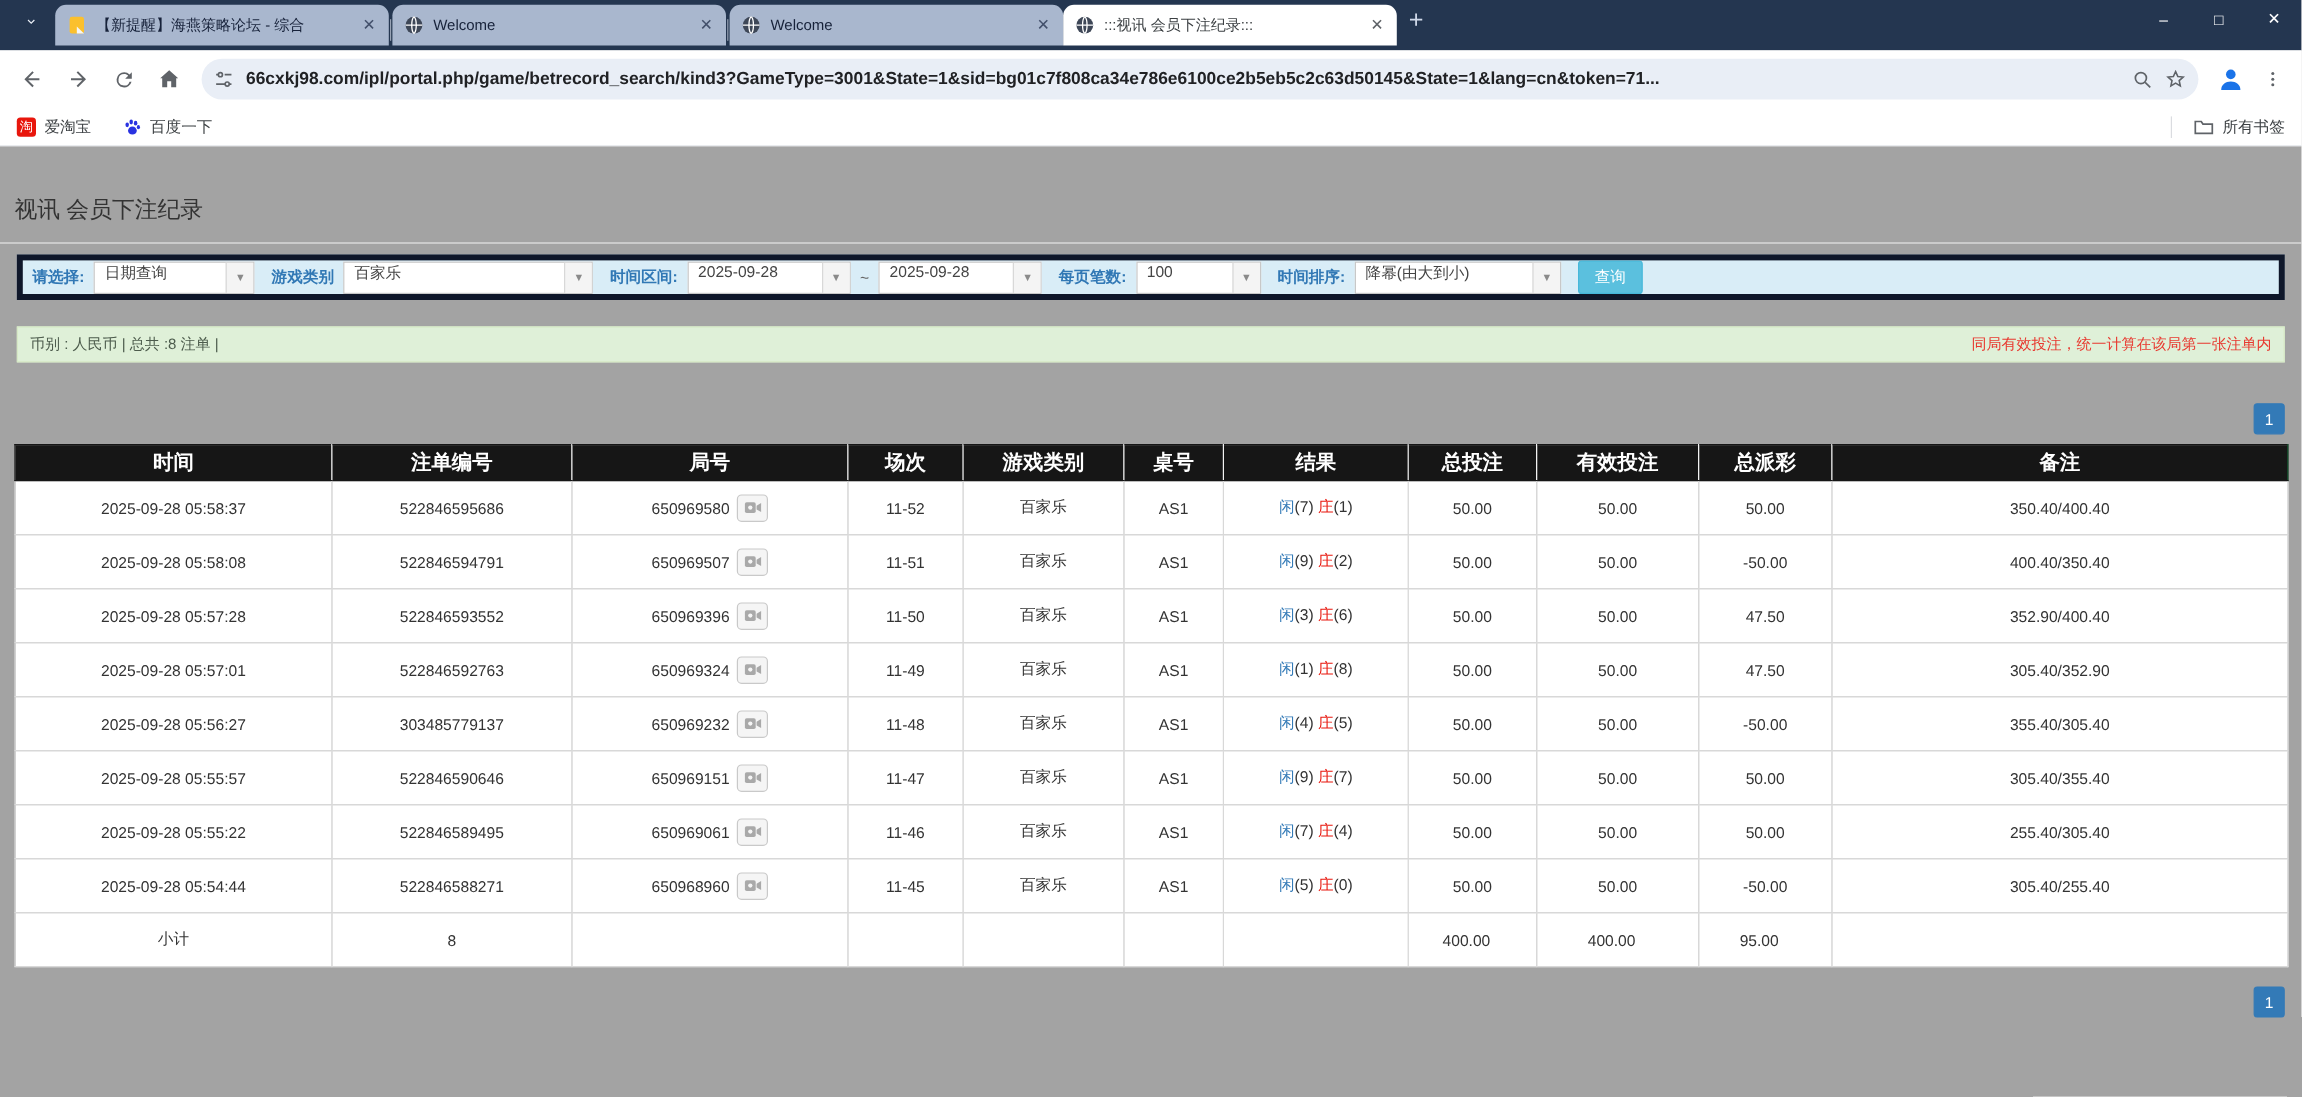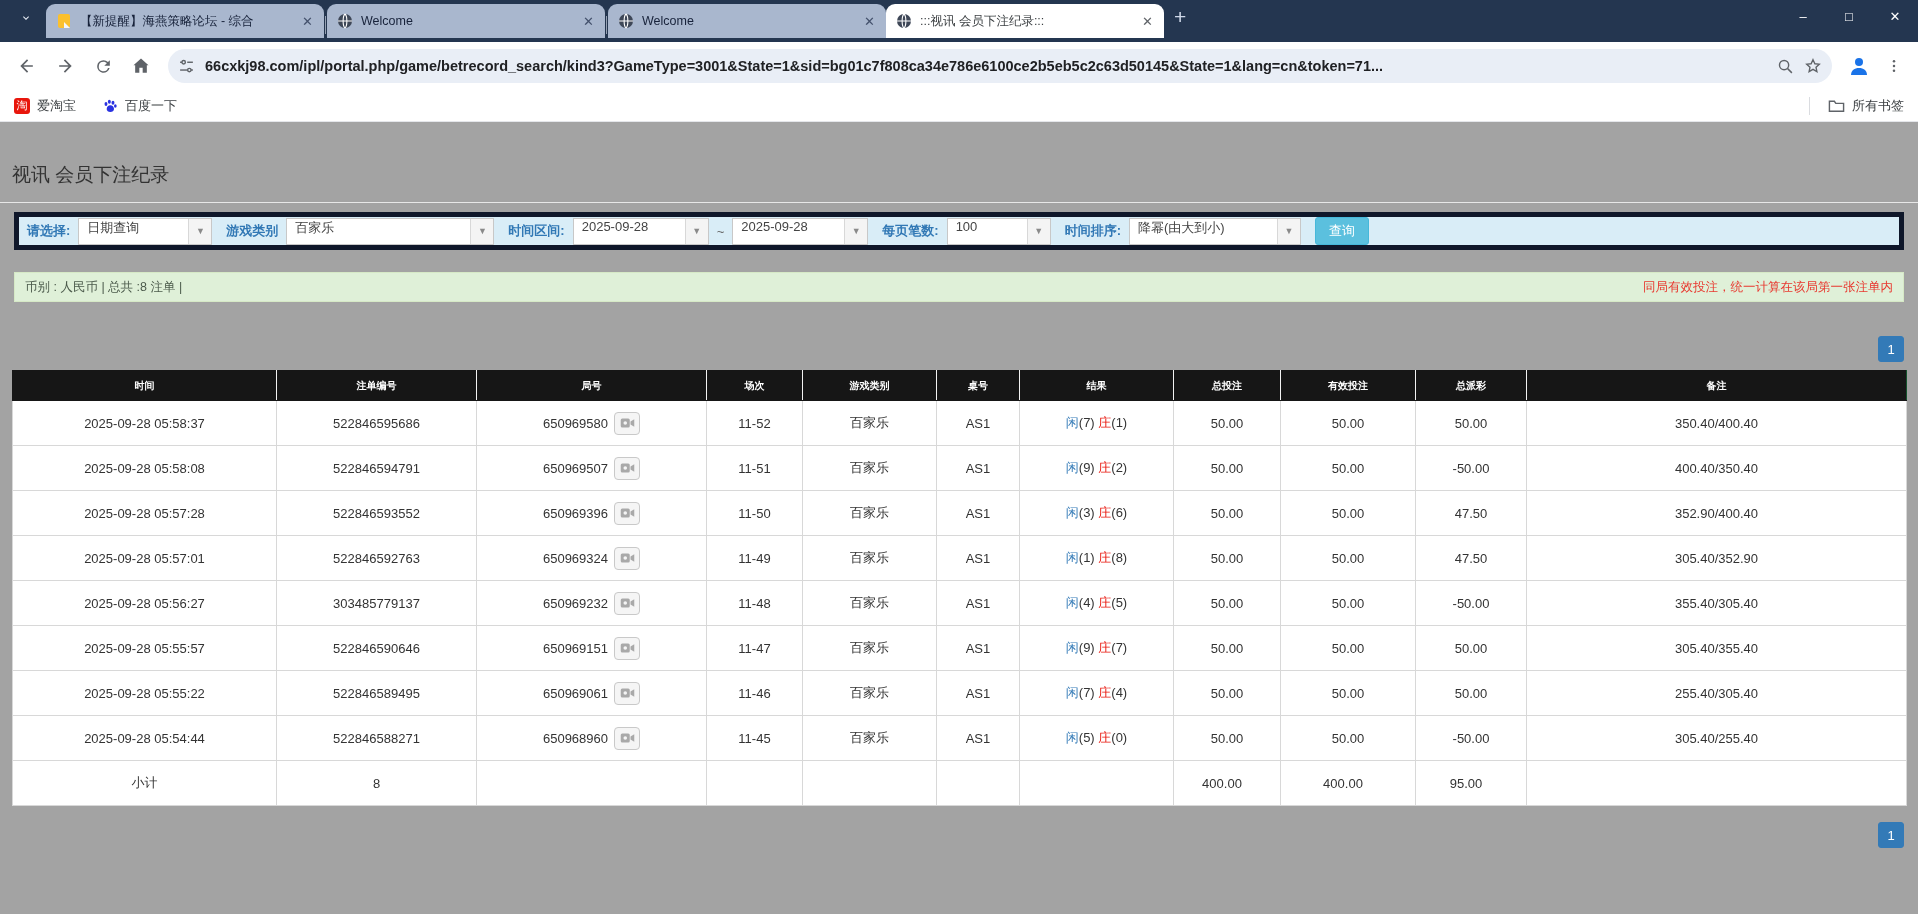--- a/index.html
+++ b/index.html
@@ -63,21 +63,21 @@
   .summary-left { color:#4c5b4c;text-align:right; }
   .summary-note { color:#e8382f; }
 
   .pg-row { display:flex; justify-content:flex-end; padding:0 14px; }
   .pg-row.top { margin-top:34px; }
   .pg-row.bottom { margin-top:16px; }
   .pg-box { min-width:26px; height:26px; background:#337ab7; border:1px solid #337ab7; border-radius:3px;
     color:#fff; font-size:13px; display:flex; align-items:center; justify-content:center; }
 
   table.bets { width:1894px; margin:8px 12px 0 12px; border-collapse:collapse; table-layout:fixed; }
-  table.bets thead th { background:#161616; color:#fff; font-size:10px; font-weight:bold;
+  table.bets thead th { background:#161616; color:#fff; font-size:17px; font-weight:bold;
     height:30px; border:1px solid #161616; border-right:1px solid #f2f2f2; text-align:center; }
   table.bets thead th:last-child { border-right:1px solid #14532d; }
   table.bets tbody td { height:45px; border:1px solid #d8d8d8; text-align:center;
     font-size:13px; color:#333; background:#fff; }
   td .round-wrap { display:inline-flex; align-items:center; gap:6px; }
   .vid-btn { width:26px; height:23px; border:1px solid #c9c9c9; border-radius:4px; background:#f5f5f5;
     display:inline-flex; align-items:center; justify-content:center; }
   .res-player { color:#337ab7; }
   .res-banker { color:#e8160c; }
   .res-num { color:#333; }

